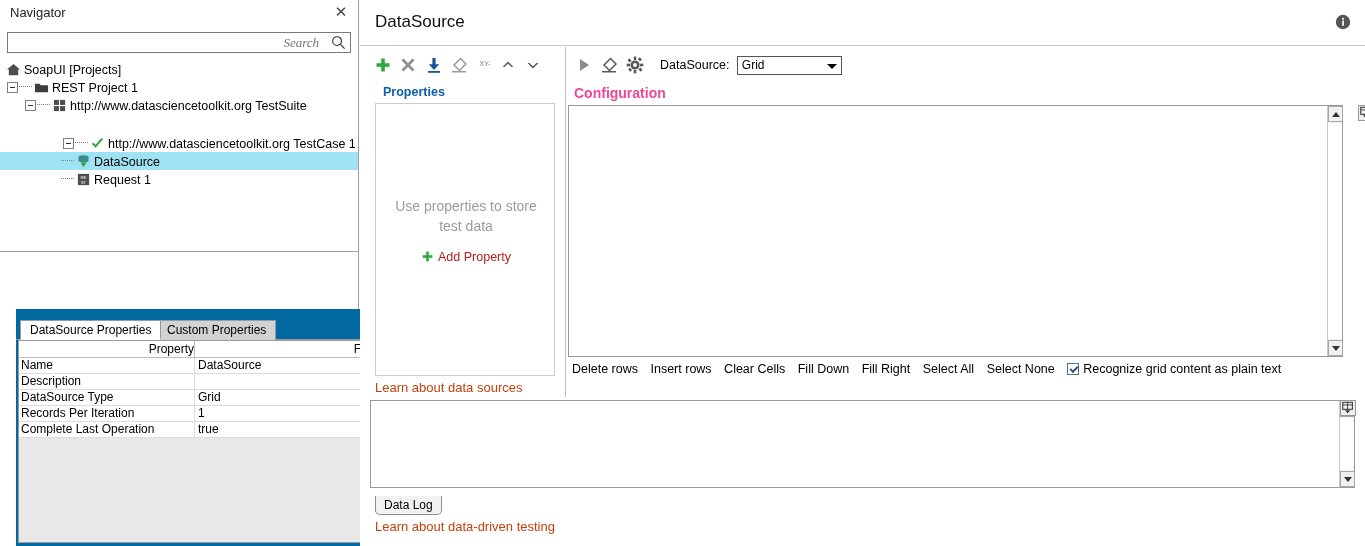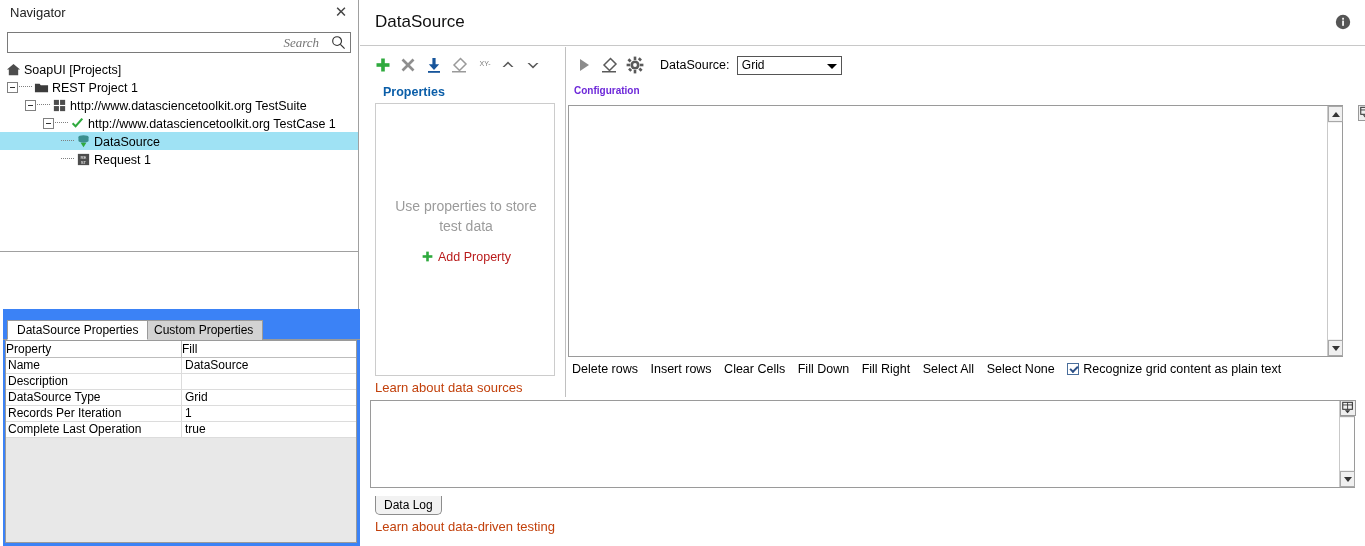--- a/index.html
+++ b/index.html
@@ -100,23 +100,23 @@
   .ico {
     display: inline-block;
     width: 15px; height: 15px;
     vertical-align: middle;
     margin-right: 3px;
     position: relative;
   }
 
   
   #props-panel {
-    position: absolute; left: 3px; top: 309px;
+    position: absolute; left: 16px; top: 309px;
     width: 358px; height: 237px;
-    background: #3b82f6;
+    background: #0369a1;
   }
   .tabstrip {
     position: absolute; left: 0; top: 11px;
     height: 20px; width: 358px;
     border-bottom: 1px solid #9a9a9a;
   }
   .tab {
     position: absolute; top: 0;
     height: 20px; line-height: 19px;
     padding: 0 9px;
@@ -129,21 +129,21 @@
   .tab.active { background: #ffffff; border-bottom: 1px solid #ffffff; z-index: 3; }
   .prop-table {
     position: absolute; left: 2px; top: 31px;
     width: 352px; height: 203px;
     border: 1px solid #9a9a9a;
     background: #fff;
     overflow: hidden;
   }
   .pt-head { display: flex; height: 17px; border-bottom: 1px solid #bdbdbd; }
   .pt-head div {
-    text-align: left; line-height: 16px; font-size: 12px;
+    text-align: right; line-height: 16px; font-size: 12px;
     background: #fff;
   }
   .pt-row { display: flex; height: 16px; border-bottom: 1px solid #dcdcdc; }
   .pt-c1 { width: 176px; border-right: 1px solid #dcdcdc; padding-left: 2px; line-height: 15px; font-size: 12px; overflow: hidden; }
   .pt-c2 { width: 174px; padding-left: 3px; line-height: 15px; font-size: 12px; overflow: hidden; }
   .pt-filler { background: #e8e8e8; height: 100%; }
 
   
   #right { position: absolute; left: 360px; top: 0; width: 1005px; height: 546px; background: #fff; }
   .page-title-bar {
@@ -205,21 +205,21 @@
   .ds-select span { position: absolute; left: 4px; top: 1px; font-size: 12px; }
   .ds-arrow {
     position: absolute; right: 4px; top: 7px;
     width: 0; height: 0;
     border-left: 5px solid transparent;
     border-right: 5px solid transparent;
     border-top: 5px solid #000;
   }
   .conf-label {
     position: absolute; left: 0; top: 38px;
-    font-size: 10px; font-weight: bold; color: #6d28d9;
+    font-size: 14px; font-weight: bold; color: #ec4899;
   }
   .grid-area {
     position: absolute; left: 0; top: 58px;
     width: 775px; height: 252px;
     border: 1px solid #9a9a9a;
     background: #fff;
   }
   .grid-toolbar {
     position: absolute; left: 6px; top: 315px;
     font-size: 12.5px;
@@ -336,21 +336,21 @@
           <span class="twisty"></span><span class="dots"></span><span class="ico">
             <svg viewBox="0 0 16 16" width="15" height="15">
               <rect x="2" y="2" width="5.4" height="5.4" fill="#4d4d4d"></rect>
               <rect x="8.6" y="2" width="5.4" height="5.4" fill="#4d4d4d"></rect>
               <rect x="2" y="8.6" width="5.4" height="5.4" fill="#4d4d4d"></rect>
               <rect x="8.6" y="8.6" width="5.4" height="5.4" fill="#4d4d4d"></rect>
             </svg>
           </span><span class="tree-label">http://www.datasciencetoolkit.org TestSuite</span>
         </div>
 
-        <div class="tree-row" style="padding-left:43px;">
+        <div class="tree-row" style="padding-left:63px;margin-top:20px;">
           <span class="twisty"></span><span class="dots"></span><span class="ico">
             <svg viewBox="0 0 16 16" width="15" height="15">
               <path d="M2 8.5 L6 12.5 L14 3.5 L12.2 2.2 L5.9 9.3 L3.5 7 Z" fill="#2faa3e"></path>
             </svg>
           </span><span class="tree-label">http://www.datasciencetoolkit.org TestCase 1</span>
         </div>
 
         <div class="tree-row selected" style="padding-left:61px;">
           <span class="dots"></span><span class="ico">
             <svg viewBox="0 0 16 16" width="15" height="15">

